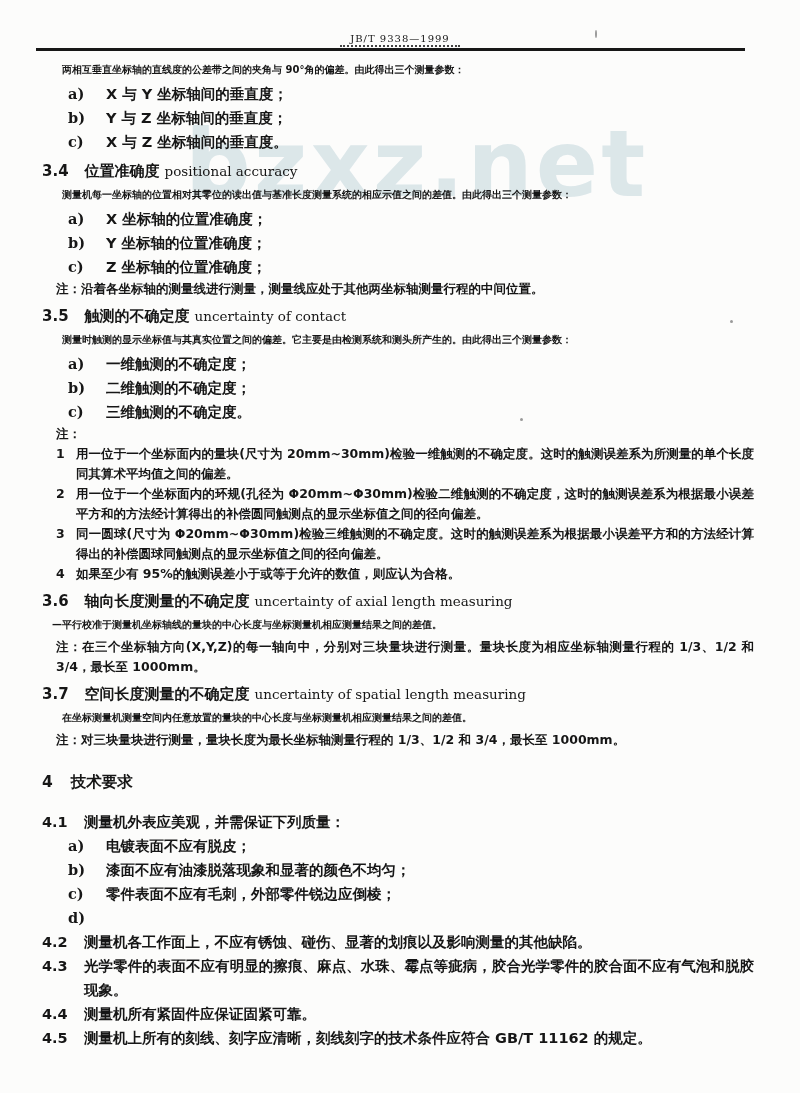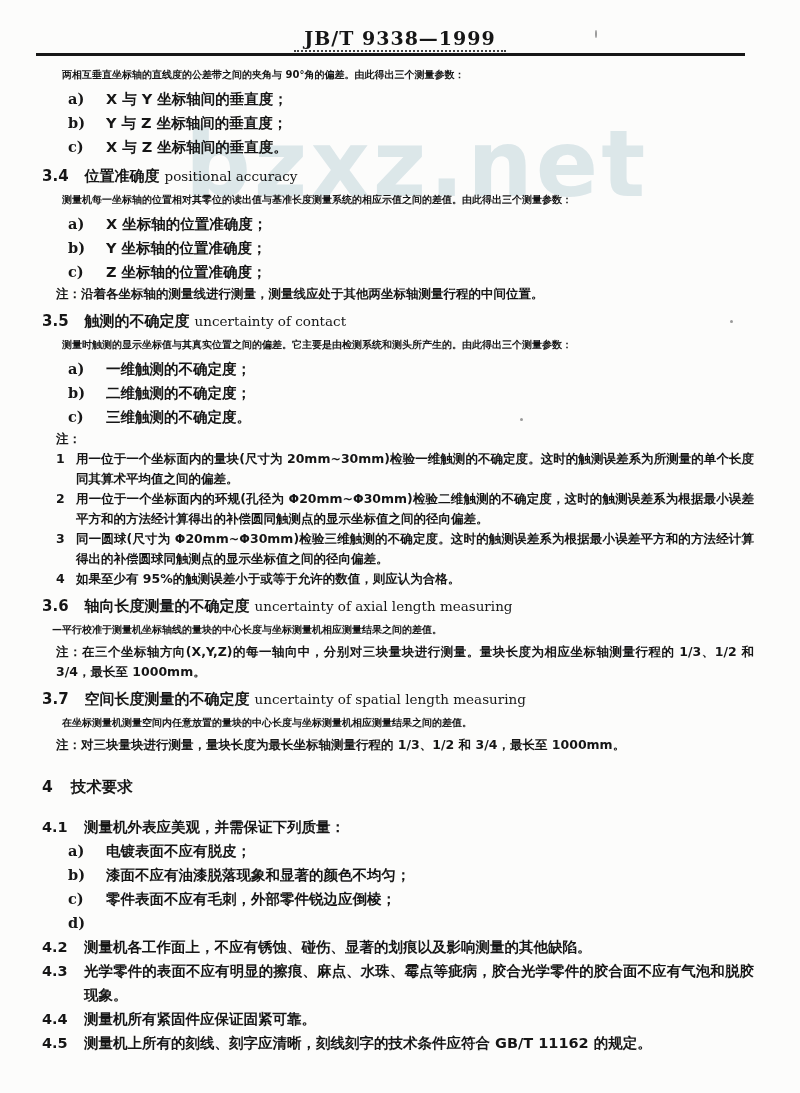--- a/index.html
+++ b/index.html
@@ -29,22 +29,22 @@
   }
   .doc-header {
     position: relative;
     z-index: 1;
     text-align: center;
     padding-top: 27px;
   }
   .doc-num {
     display: inline-block;
     font-family: "DejaVu Serif", serif;
-    font-weight: bold;
-    font-size: 19px;
+    font-weight: normal;
+    font-size: 10px;
     letter-spacing: 1px;
     border-bottom: 2px dotted #444;
     padding: 0 10px 1px 10px;
   }
   .head-rule {
     position: relative;
     z-index: 1;
     height: 3px;
     background: #171717;
     margin: 1px 55px 0 36px;

